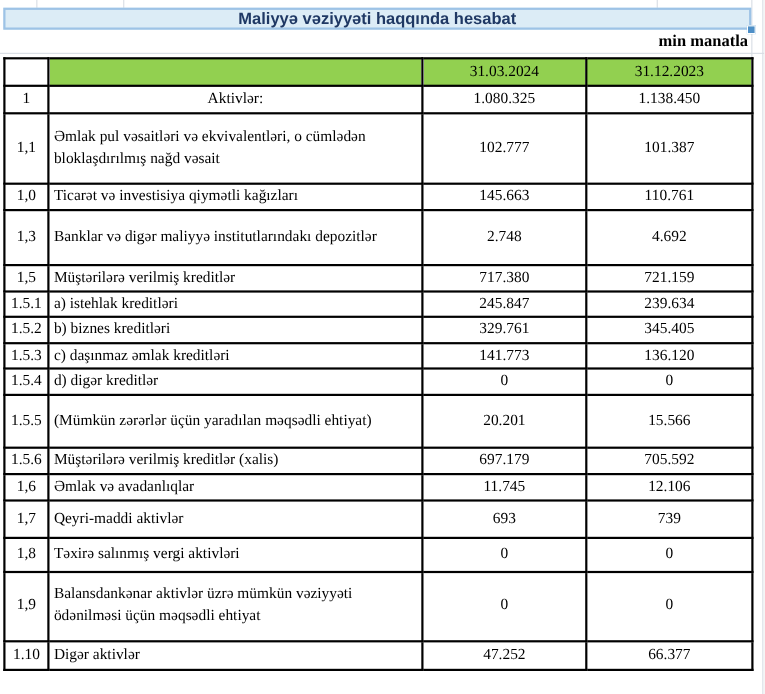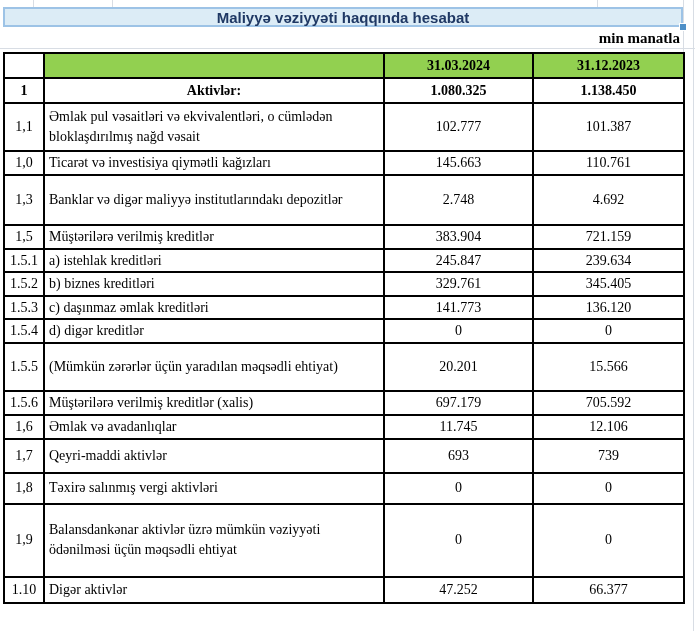--- a/index.html
+++ b/index.html
@@ -31,21 +31,21 @@
     border-collapse:collapse; table-layout:fixed; z-index:2; background:#fff;
   }
   table.fin td {
     border:2px solid #000; font-size:14px; vertical-align:middle;
     padding:1px 4px; overflow:hidden; line-height:1.4;
   }
   td.no  { text-align:center; padding:1px 1px; }
   td.lbl { text-align:left; }
   td.val { text-align:center; }
   .green { background:#92d050; }
-  .bold  { font-weight:bold; }
+  .bold  { font-weight:normal; }
   .center{ text-align:center !important; }
 </style>
 </head>
 <body>
 
 <div class="screen">
 
   <div class="vline" style="left:33px;  top:0; height:8px;"></div>
   <div class="vline" style="left:112px; top:0; height:8px;"></div>
   <div class="vline" style="left:597px; top:0; height:8px;"></div>
@@ -73,42 +73,42 @@
       <td class="lbl green"></td>
       <td class="val green bold">31.03.2024</td>
       <td class="val green bold">31.12.2023</td>
     </tr>
     <tr style="height:25px">
       <td class="no bold">1</td>
       <td class="lbl bold center">Aktivlər:</td>
       <td class="val bold">1.080.325</td>
       <td class="val bold">1.138.450</td>
     </tr>
-    <tr style="height:48px">
+    <tr style="height:64px">
       <td class="no">1,1</td>
       <td class="lbl">Əmlak pul vəsaitləri və  ekvivalentləri, o cümlədən bloklaşdırılmış nağd vəsait</td>
       <td class="val">102.777</td>
       <td class="val">101.387</td>
     </tr>
     <tr style="height:23px">
       <td class="no">1,0</td>
       <td class="lbl">Ticarət və investisiya qiymətli kağızları</td>
       <td class="val">145.663</td>
       <td class="val">110.761</td>
     </tr>
     <tr style="height:50px">
       <td class="no">1,3</td>
       <td class="lbl">Banklar və digər maliyyə institutlarındakı depozitlər</td>
       <td class="val">2.748</td>
       <td class="val">4.692</td>
     </tr>
     <tr style="height:24px">
       <td class="no">1,5</td>
       <td class="lbl">Müştərilərə verilmiş kreditlər</td>
-      <td class="val">383.904</td>
+      <td class="val">717.380</td>
       <td class="val">721.159</td>
     </tr>
     <tr style="height:17px">
       <td class="no">1.5.1</td>
       <td class="lbl">a) istehlak kreditləri</td>
       <td class="val">245.847</td>
       <td class="val">239.634</td>
     </tr>
     <tr style="height:23px">
       <td class="no">1.5.2</td>
@@ -151,21 +151,21 @@
       <td class="lbl">Qeyri-maddi aktivlər</td>
       <td class="val">693</td>
       <td class="val">739</td>
     </tr>
     <tr style="height:31px">
       <td class="no">1,8</td>
       <td class="lbl">Təxirə salınmış vergi aktivləri</td>
       <td class="val">0</td>
       <td class="val">0</td>
     </tr>
-    <tr style="height:73px">
+    <tr style="height:63px">
       <td class="no">1,9</td>
       <td class="lbl">Balansdankənar aktivlər üzrə mümkün vəziyyəti ödənilməsi üçün məqsədli ehtiyat</td>
       <td class="val">0</td>
       <td class="val">0</td>
     </tr>
     <tr style="height:26px">
       <td class="no">1.10</td>
       <td class="lbl">Digər aktivlər</td>
       <td class="val">47.252</td>
       <td class="val">66.377</td>

